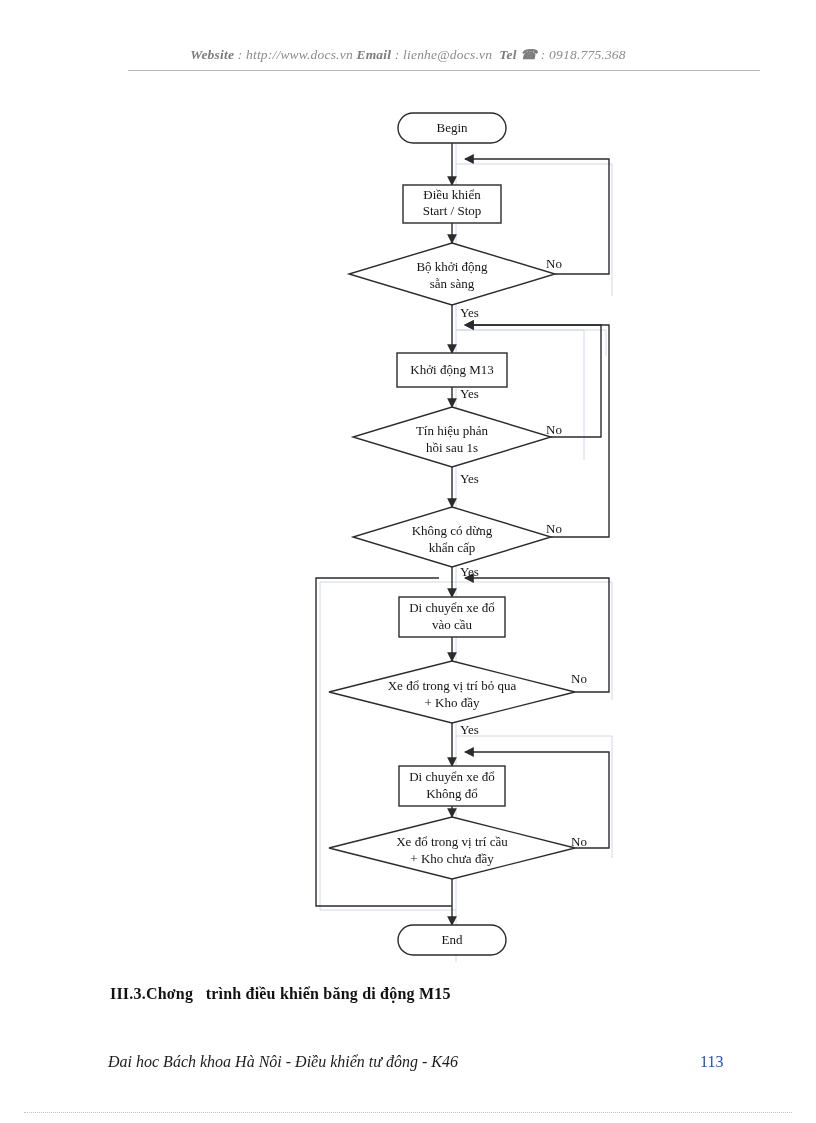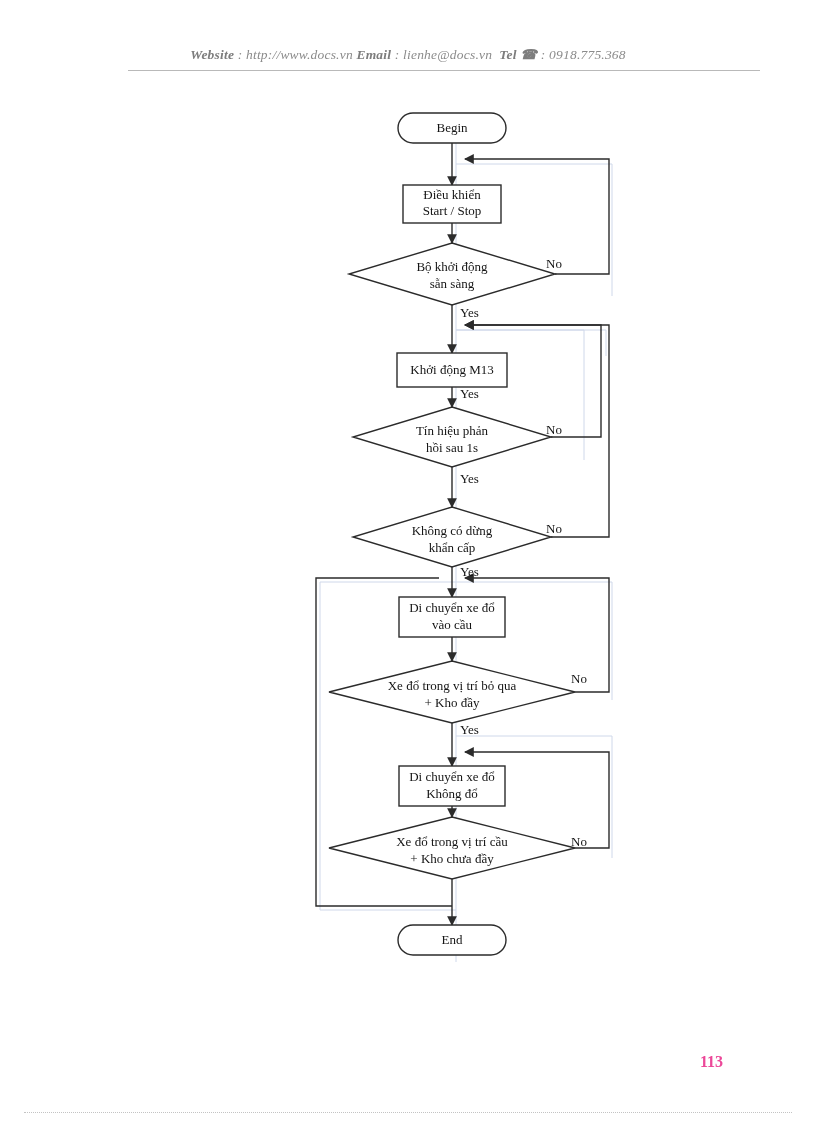--- a/index.html
+++ b/index.html
@@ -112,22 +112,21 @@
     font-style: italic;
     font-size: 16px;
     color: #1c1c1c;
     white-space: nowrap;
   }
   .footer-page {
     position: absolute;
     top: 1053px;
     left: 700px;
     font-size: 16px;
-    color: #ec4899;
-    font-weight: bold;
+    color: #1d4ed8;
   }
   .footer-rule {
     position: absolute;
     top: 1112px;
     left: 24px;
     width: 768px;
     height: 0;
     border-top: 1px dotted #c3c3c3;
   }
 </style>
@@ -265,17 +264,19 @@
         <text class="edge-label" x="432" y="480">Yes</text>
         <text class="edge-label" x="518" y="530">No</text>
         <text class="edge-label" x="432" y="573">Yes</text>
         <text class="edge-label" x="543" y="680">No</text>
         <text class="edge-label" x="432" y="731">Yes</text>
         <text class="edge-label" x="543" y="843">No</text>
       </g>
     </svg>
   </div>
 
-
+  <div class="section-caption">III.3.Chơng   trình điều khiển băng di động M15</div>
+
+  <div class="footer-left">Đai hoc Bách khoa Hà Nôi - Điều khiển tư đông - K46</div>
   <div class="footer-page">113</div>
   <div class="footer-rule"></div>
 
 </div>
 
 </body></html>

